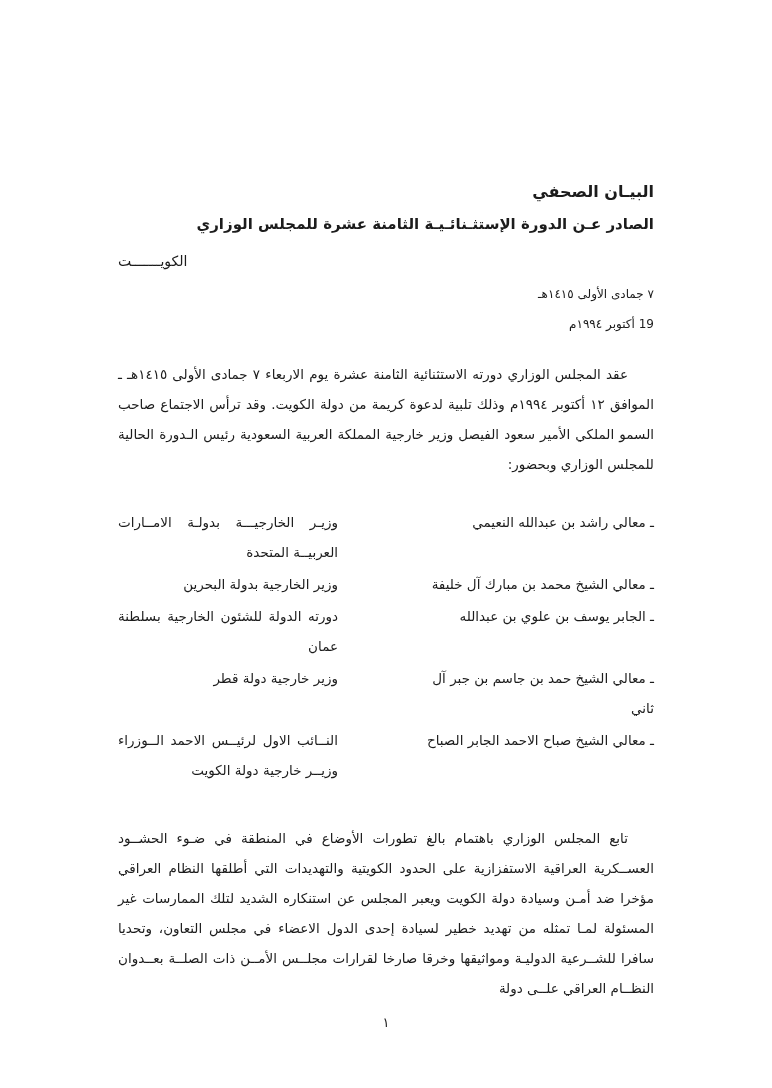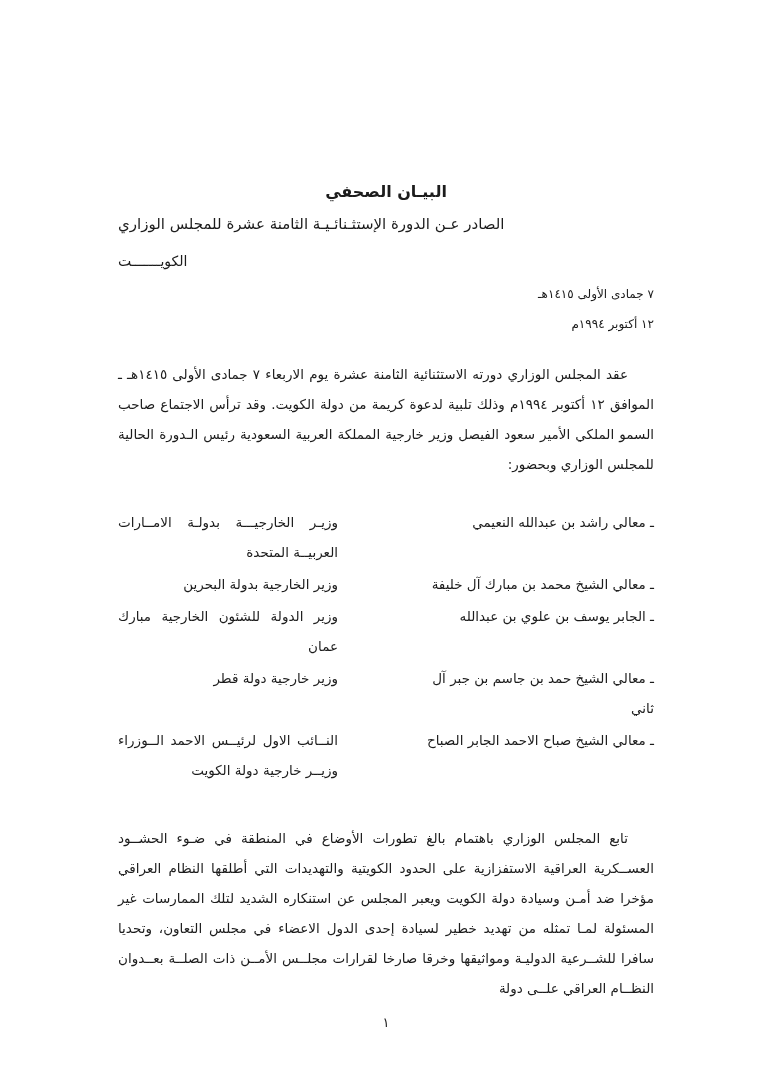--- a/index.html
+++ b/index.html
@@ -21,29 +21,29 @@
     background: #ffffff;
   }
   .content {
     position: absolute;
     top: 182px;
     right: 118px;
     width: 536px;
     direction: rtl;
   }
   .title {
-    text-align: center;
+    text-align: right;
     font-weight: bold;
     font-size: 16px;
     margin: 0 0 14px 0;
     letter-spacing: 0.5px;
   }
   .subtitle {
-    text-align: left;
-    font-weight: normal;
+    text-align: right;
+    font-weight: bold;
     font-size: 15px;
     margin: 0 0 20px 0;
   }
   .loc {
     text-align: left;
     font-size: 14px;
     margin: 0 0 18px 0;
   }
   .date {
     text-align: right;
@@ -95,36 +95,36 @@
 <body>
 
 <div class="page">
   <div class="content">
 
     <h1 class="title">البيـان الصحفي</h1>
     <h2 class="subtitle">الصادر عـن الدورة الإستثـنائـيـة الثامنة عشرة للمجلس الوزاري</h2>
 
     <div class="loc">الكويـــــــت</div>
     <div class="date">٧ جمادى الأولى ١٤١٥هـ</div>
-    <div class="date">١٢ أكتوبر ١٩٩٤م</div>
+    <div class="date">19 أكتوبر ١٩٩٤م</div>
 
     <p class="para para-intro">عقد المجلس الوزاري دورته الاستثنائية الثامنة عشرة يوم الاربعاء ٧ جمادى الأولى ١٤١٥هـ ـ الموافق ١٢ أكتوبر ١٩٩٤م وذلك تلبية لدعوة كريمة من دولة الكويت. وقد ترأس الاجتماع صاحب السمو الملكي الأمير سعود الفيصل وزير خارجية المملكة العربية السعودية رئيس الـدورة الحالية للمجلس الوزاري وبحضور:</p>
 
     <div class="attendees">
       <div class="attendee-row">
         <div class="cell-name">ـ معالي راشد بن عبدالله النعيمي</div>
         <div class="cell-title">وزيـر الخارجيـــة بدولـة الامــارات العربيــة المتحدة</div>
       </div>
       <div class="attendee-row">
         <div class="cell-name">ـ معالي الشيخ محمد بن مبارك آل خليفة</div>
         <div class="cell-title">وزير الخارجية بدولة البحرين</div>
       </div>
       <div class="attendee-row">
         <div class="cell-name">ـ الجابر يوسف بن علوي بن عبدالله</div>
-        <div class="cell-title">وزير الدولة للشئون الخارجية مبارك عمان</div>
+        <div class="cell-title">دورته الدولة للشئون الخارجية بسلطنة عمان</div>
       </div>
       <div class="attendee-row">
         <div class="cell-name">ـ معالي الشيخ حمد بن جاسم بن جبر آل ثاني</div>
         <div class="cell-title">وزير خارجية دولة قطر</div>
       </div>
       <div class="attendee-row">
         <div class="cell-name">ـ معالي الشيخ صباح الاحمد الجابر الصباح</div>
         <div class="cell-title">النــائب الاول لرئيــس الاحمد الــوزراء وزيــر خارجية دولة الكويت</div>
       </div>
     </div>

